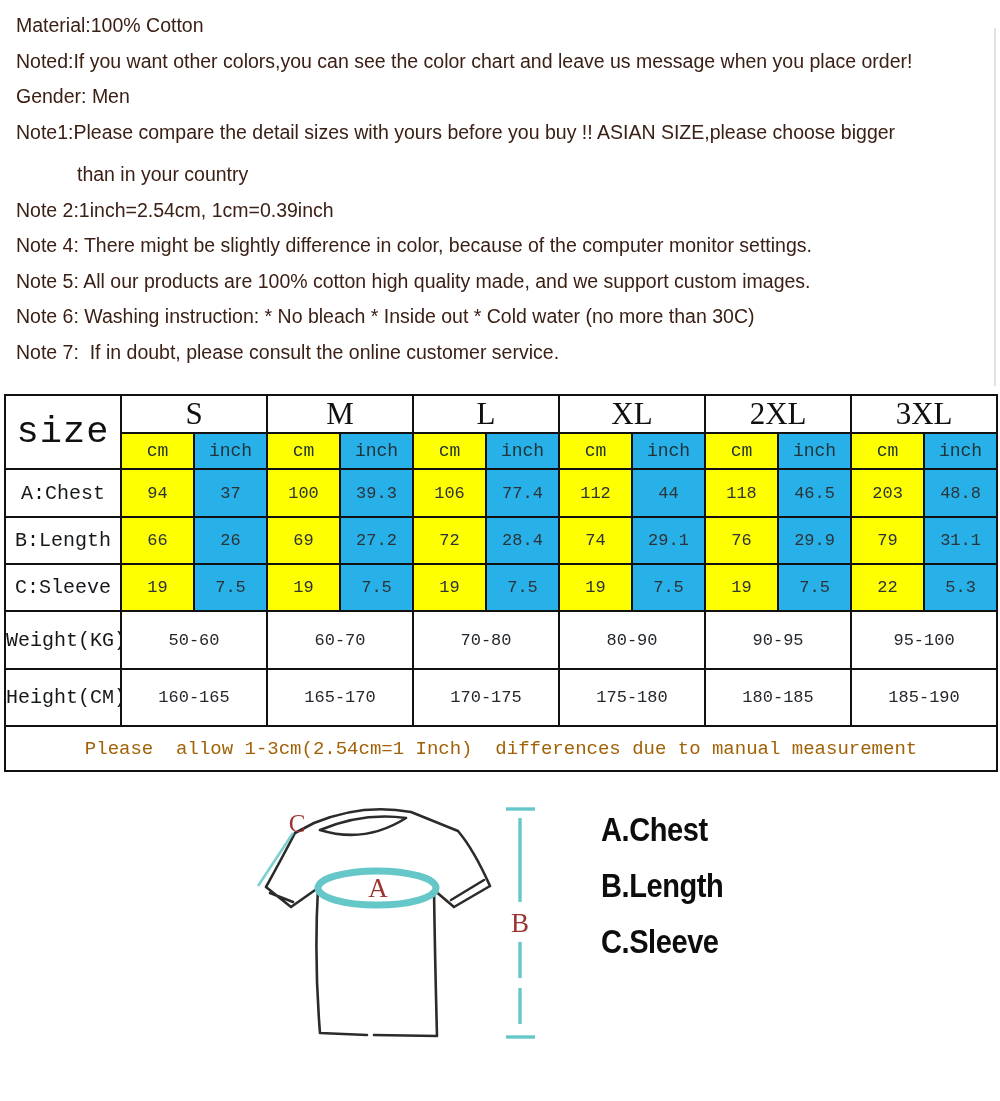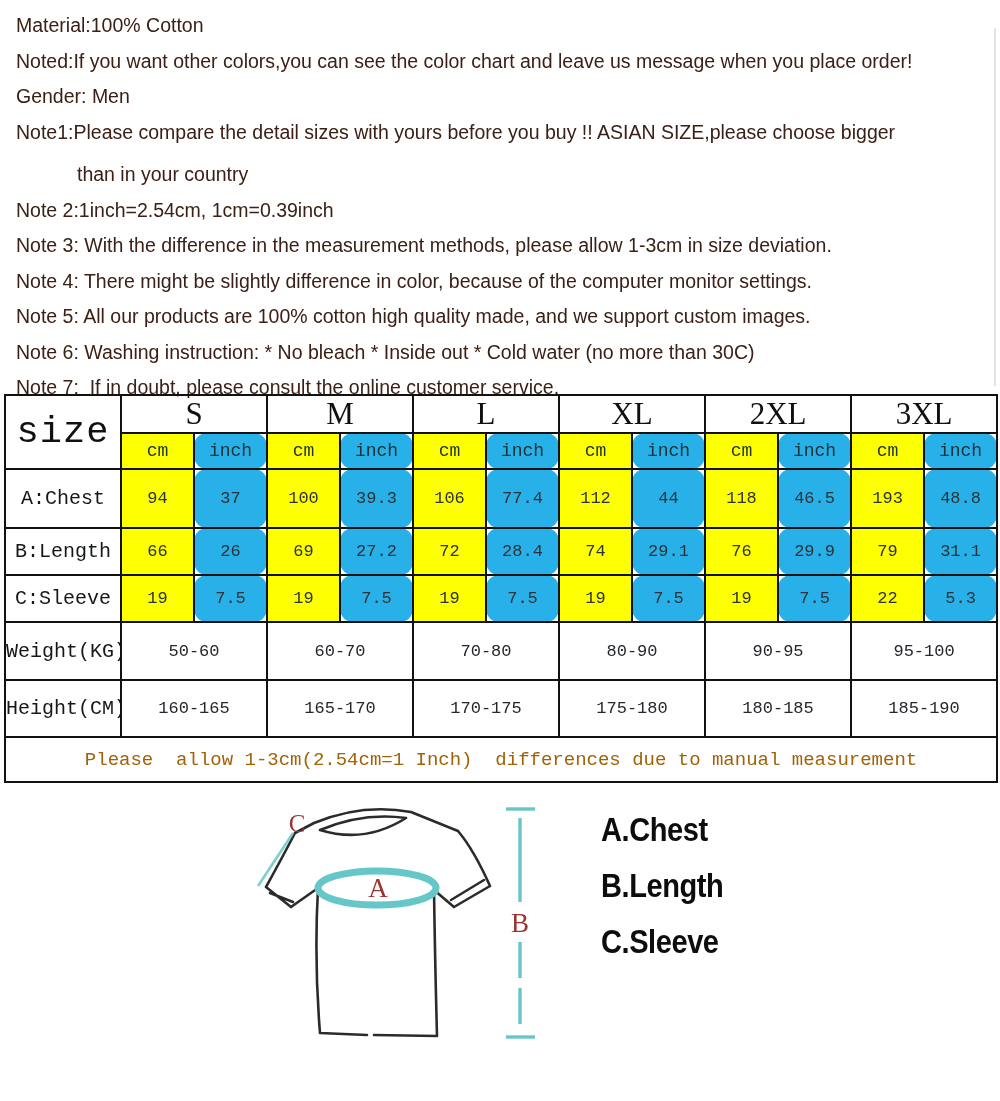--- a/index.html
+++ b/index.html
@@ -22,21 +22,21 @@
           letter-spacing:1px;color:#111;}
   .size-h{font-family:"Liberation Serif","DejaVu Serif",serif;font-size:31px;color:#101010;}
   .unit{font-family:"Liberation Mono","DejaVu Sans Mono",monospace;font-size:18px;color:#203338;}
   .rowlabel{font-family:"Liberation Mono","DejaVu Sans Mono",monospace;font-size:20px;color:#15181a;
             text-align:left;padding-left:6px;}
   .val{font-family:"Liberation Mono","DejaVu Sans Mono",monospace;font-size:17px;color:#2d3338;}
   .range{font-family:"Liberation Mono","DejaVu Sans Mono",monospace;font-size:17px;color:#24282c;}
   .footnote{font-family:"Liberation Mono","DejaVu Sans Mono",monospace;font-size:19px;color:#a16207;
             white-space:pre;}
   .cm-bg{background:var(--cm-bg,#feff00);}
-  .inch-bg{background:var(--inch-bg,#27b1e8);border-radius:13px;}
+  .inch-bg{background:var(--inch-bg,#27b1e8);}
 
   
   .diagram-svg{position:absolute;left:0;top:790px;width:1000px;height:311px;}
   .legend-item{position:absolute;left:601px;font-size:33px;font-weight:bold;color:#0d0d0d;
                letter-spacing:-0.5px;transform:scaleX(0.88);transform-origin:left center;
                white-space:nowrap;}
   .legend-a{top:811px;}
   .legend-b{top:867px;}
   .legend-c{top:923px;}
 
@@ -47,21 +47,20 @@
 
 <div class="stage">
 
   <div class="notes">
     <div class="note-line">Material:100% Cotton</div>
     <div class="note-line">Noted:If you want other colors,you can see the color chart and leave us message when you place order!</div>
     <div class="note-line">Gender: Men</div>
     <div class="note-line">Note1:Please compare the detail sizes with yours before you buy !! ASIAN SIZE,please choose bigger</div>
     <div class="note-line indent">than in your country</div>
     <div class="note-line">Note 2:1inch=2.54cm, 1cm=0.39inch</div>
-    <div class="note-line">Note 3: With the difference in the measurement methods, please allow 1-3cm in size deviation.</div>
     <div class="note-line">Note 4: There might be slightly difference in color, because of the computer monitor settings.</div>
     <div class="note-line">Note 5: All our products are 100% cotton high quality made, and we support custom images.</div>
     <div class="note-line">Note 6: Washing instruction: * No bleach * Inside out * Cold water (no more than 30C)</div>
     <div class="note-line">Note 7:  If in doubt, please consult the online customer service.</div>
   </div>
 
   <div class="edge-line"></div>
 
   <table class="size-chart">
     <colgroup>
@@ -96,33 +95,33 @@
       <td class="unit inch-bg">inch</td>
       <td class="unit cm-bg">cm</td>
       <td class="unit inch-bg">inch</td>
       <td class="unit cm-bg">cm</td>
       <td class="unit inch-bg">inch</td>
       <td class="unit cm-bg">cm</td>
       <td class="unit inch-bg">inch</td>
       <td class="unit cm-bg">cm</td>
       <td class="unit inch-bg">inch</td>
     </tr>
-    <tr style="height:59px">
+    <tr style="height:48px">
       <th class="rowlabel">A:Chest</th>
       <td class="val cm-bg">94</td>
       <td class="val inch-bg">37</td>
       <td class="val cm-bg">100</td>
       <td class="val inch-bg">39.3</td>
       <td class="val cm-bg">106</td>
       <td class="val inch-bg">77.4</td>
       <td class="val cm-bg">112</td>
       <td class="val inch-bg">44</td>
       <td class="val cm-bg">118</td>
       <td class="val inch-bg">46.5</td>
-      <td class="val cm-bg">193</td>
+      <td class="val cm-bg">203</td>
       <td class="val inch-bg">48.8</td>
     </tr>
     <tr style="height:47px">
       <th class="rowlabel">B:Length</th>
       <td class="val cm-bg">66</td>
       <td class="val inch-bg">26</td>
       <td class="val cm-bg">69</td>
       <td class="val inch-bg">27.2</td>
       <td class="val cm-bg">72</td>
       <td class="val inch-bg">28.4</td>

